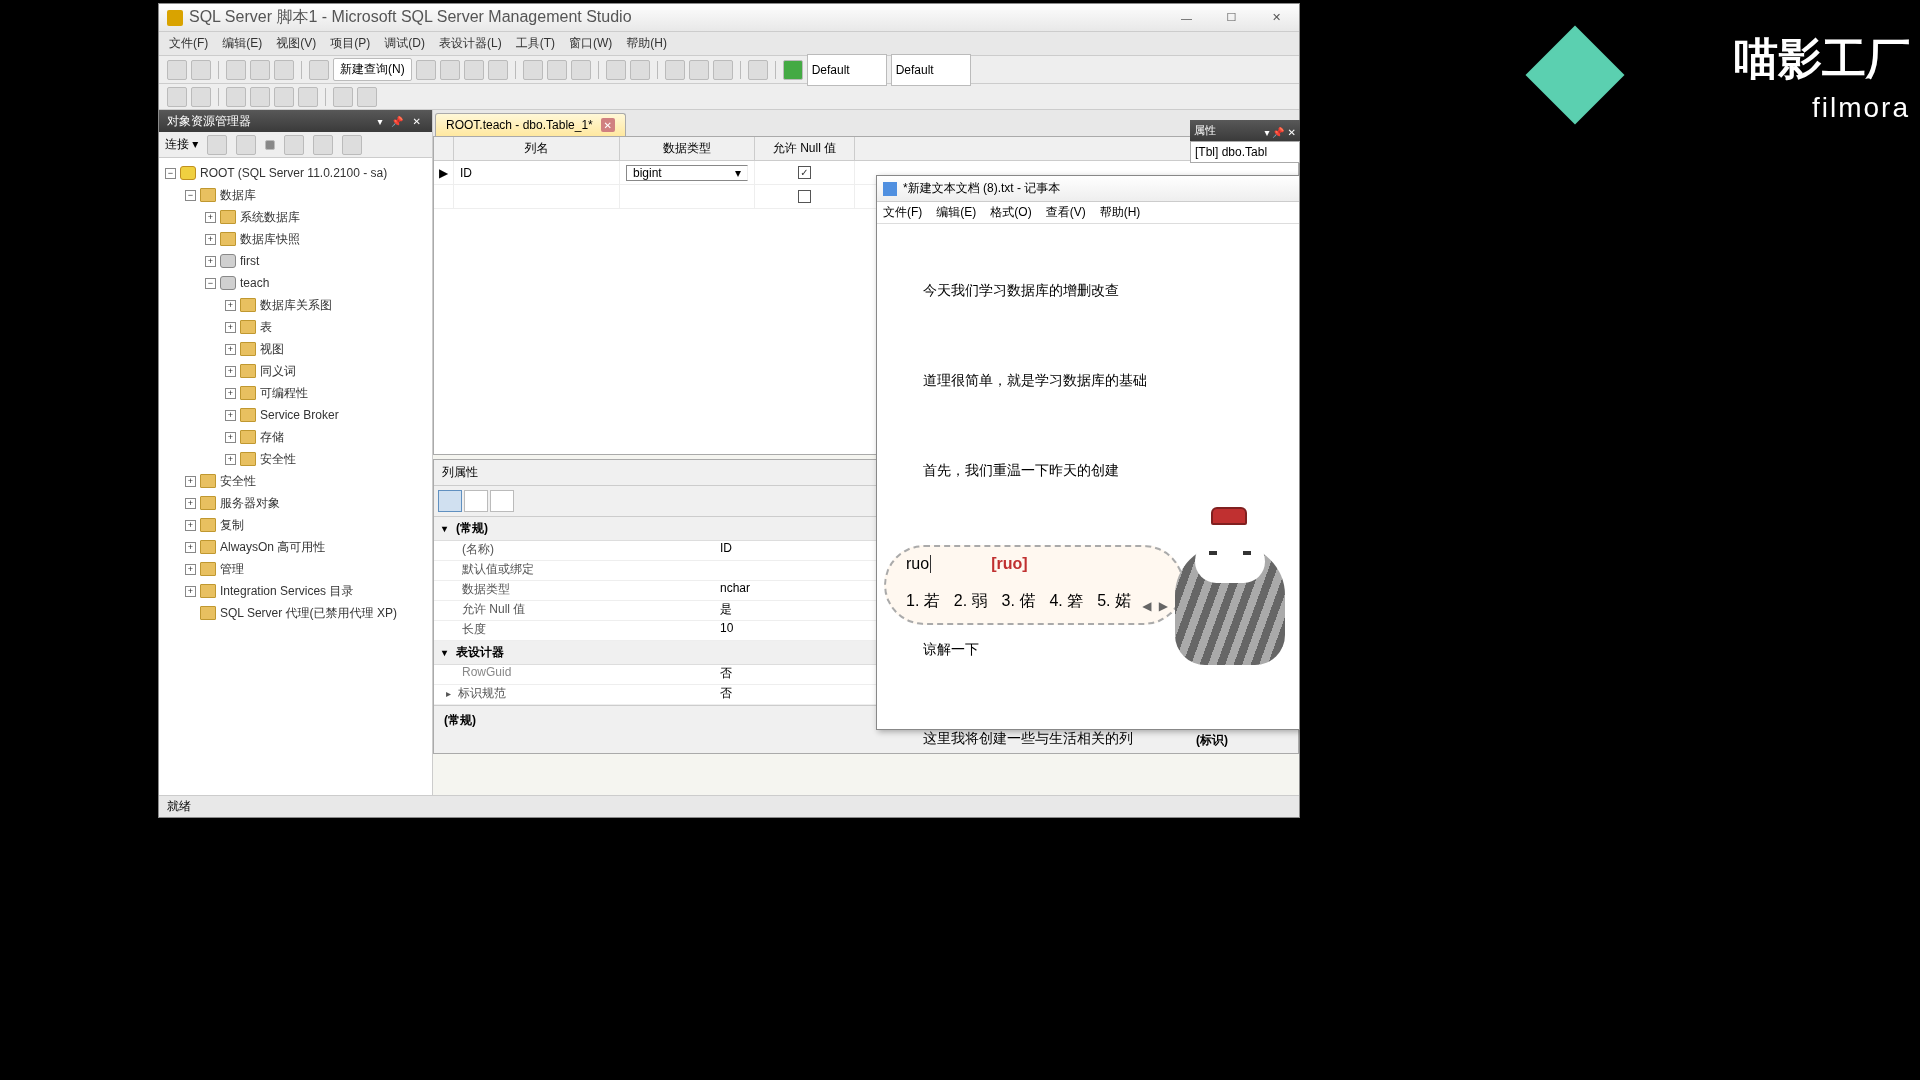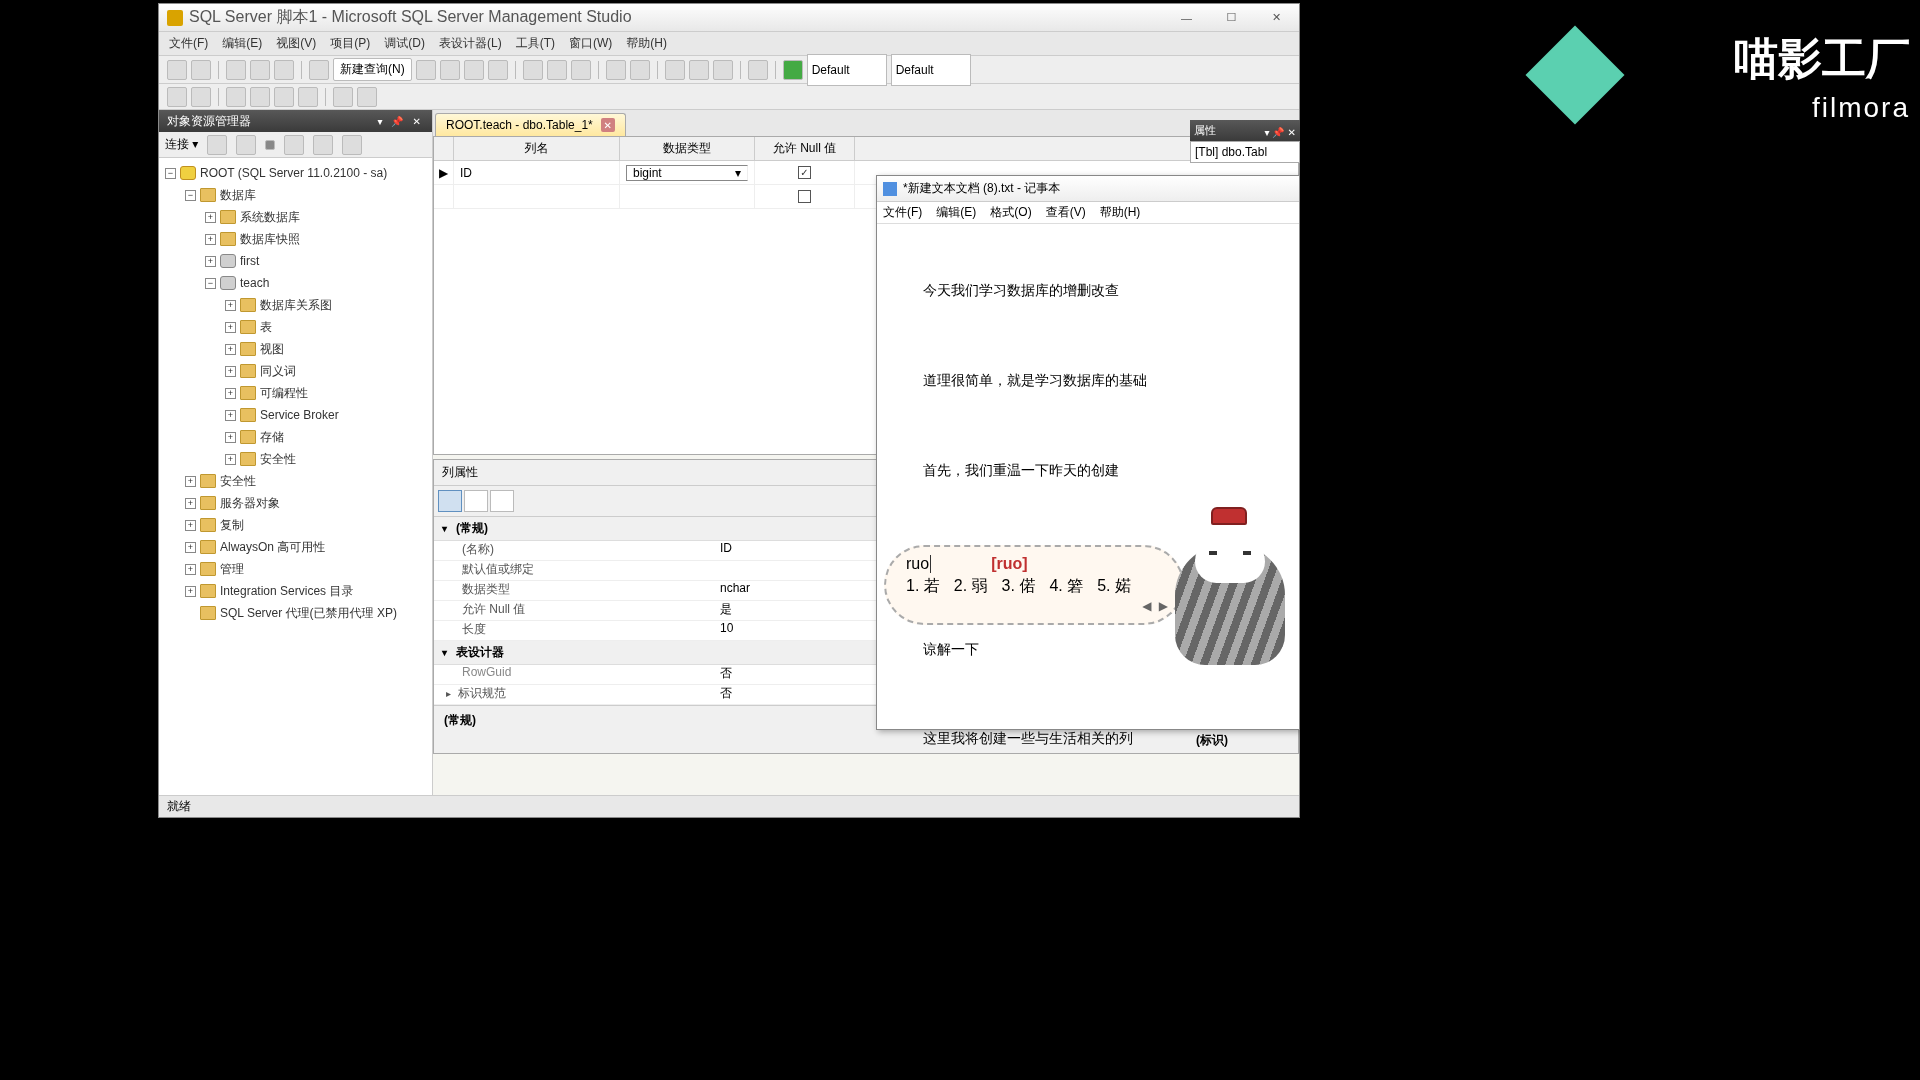--- a/index.html
+++ b/index.html
@@ -67,21 +67,21 @@
 .notepad { position: absolute; left: 876px; top: 175px; width: 424px; height: 555px; background: #fff; border: 1px solid #888; box-shadow: 2px 2px 6px rgba(0,0,0,0.3); }
 .np-title { height: 26px; background: linear-gradient(to bottom, #fff, #eee); display: flex; align-items: center; padding-left: 6px; font-size: 12px; border-bottom: 1px solid #ccc; }
 .np-icon { width: 14px; height: 14px; background: #5090e0; margin-right: 6px; }
 .np-menu { height: 22px; display: flex; align-items: center; padding-left: 6px; font-size: 12px; gap: 14px; border-bottom: 1px solid #ddd; }
 .np-body { padding: 4px 6px; font-size: 14px; line-height: 1.8; white-space: pre-wrap; margin-left: 40px; }
 .np-body p { margin-bottom: 14px; }
 
 .ime { position: absolute; left: 884px; top: 545px; width: 300px; height: 80px; background: #fff8f0; border: 2px dashed #aaa; border-radius: 40px; padding: 8px 20px; z-index: 10; }
 .ime-input { font-size: 16px; font-family: "Courier New", monospace; display:flex;}
 .ime-pinyin-alt { color: #c03030; margin-left: 60px; font-weight: bold; }
-.ime-cands { font-size: 16px; margin-top: 3px; display: flex; gap: 14px; }
+.ime-cands { font-size: 16px; margin-top: 18px; display: flex; gap: 14px; }
 .ime-arrows { position: absolute; right: 12px; bottom: 10px; font-size: 12px; letter-spacing: 2px; color:#666; }
 .cat-mascot { position: absolute; left: 1165px; top: 505px; width: 135px; height: 160px; z-index: 11; }
 .cat-body { width: 110px; height: 120px; background: repeating-linear-gradient(110deg, #666 0 8px, #aaa 8px 16px); border-radius: 50px 50px 30px 30px; position: absolute; bottom: 0; left: 10px; }
 .cat-face { width: 70px; height: 50px; background: #fff; border-radius: 40px 40px 30px 30px; position: absolute; top: 28px; left: 30px; }
 .cat-eye { width: 8px; height: 4px; background: #333; position: absolute; top: 18px; }
 .cat-eye.l { left: 14px; } .cat-eye.r { right: 14px; }
 .cat-hat { width: 36px; height: 18px; background: #c03030; border-radius: 6px 6px 2px 2px; position: absolute; top: 2px; left: 46px; border: 2px solid #802020;}
 
 .watermark { position: absolute; right: 0; top: 30px; width: 380px; height: 110px; z-index: 50; pointer-events: none; color: #fff; }
 .wm-logo { position: absolute; left: 0; top: 10px; width: 70px; height: 70px; background: #5bd0b0; transform: rotate(45deg); }

